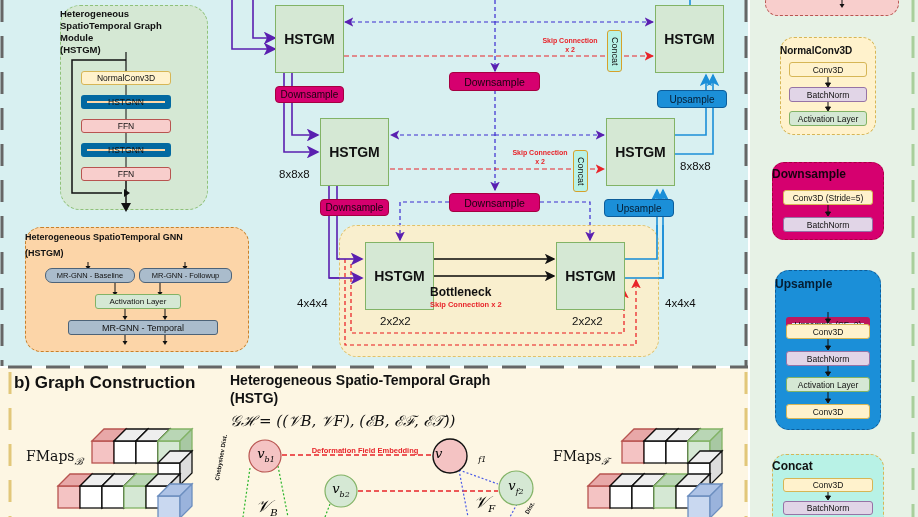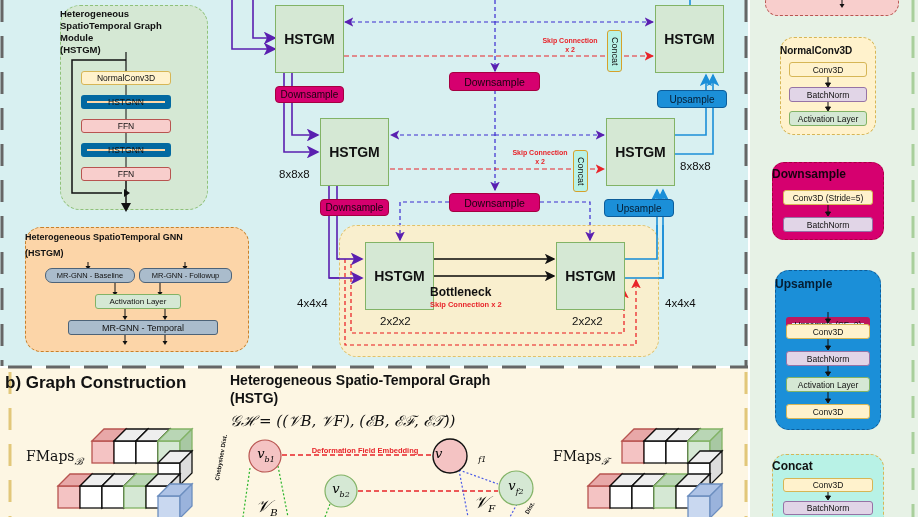--- a/index.html
+++ b/index.html
@@ -250,21 +250,21 @@
       <polygon points="825.5,346 828,350 830.5,346"></polygon>
     <line x1="828" y1="366" x2="828" y2="374"></line>
       <polygon points="825.5,372 828,376 830.5,372"></polygon>
     <line x1="828" y1="392" x2="828" y2="401"></line>
       <polygon points="825.5,399 828,403 830.5,399"></polygon>
     <line x1="828" y1="492" x2="828" y2="498"></line>
       <polygon points="825.5,496 828,500 830.5,496"></polygon>
   </g>
 </svg>
 
-<div class="title" style="left:5px;top:373px;font-size:17px;text-align:left;">b) Graph Construction</div>
+<div class="title" style="left:14px;top:373px;font-size:17px;text-align:left;">b) Graph Construction</div>
 <div class="title" style="left:230px;top:372px;width:320px;font-size:14px;">Heterogeneous Spatio-Temporal Graph</div>
 <div class="title" style="left:230px;top:390px;width:320px;font-size:14px;">(HSTG)</div>
 <div class="title" style="left:230px;top:412px;width:320px;font-size:15px;font-weight:normal;font-family:'DejaVu Serif', serif;font-style:italic;">𝒢ℋ = ((𝒱B, 𝒱F), (ℰB, ℰℱ, ℰ𝒯))</div>
 
 <svg width="918" height="517" id="cubes">
     <g>
       <rect x="92" y="441" width="22" height="22" fill="#f4c3c3" stroke="#b85450" stroke-width="1.3"></rect>
       <polygon points="92,441 104,429 126,429 114,441" fill="#e8a8a8" stroke="#b85450" stroke-width="1.3"></polygon>
       <polygon points="114,441 126,429 126,451 114,463" fill="#dca0a0" stroke="#b85450" stroke-width="1.3"></polygon>
     </g>

